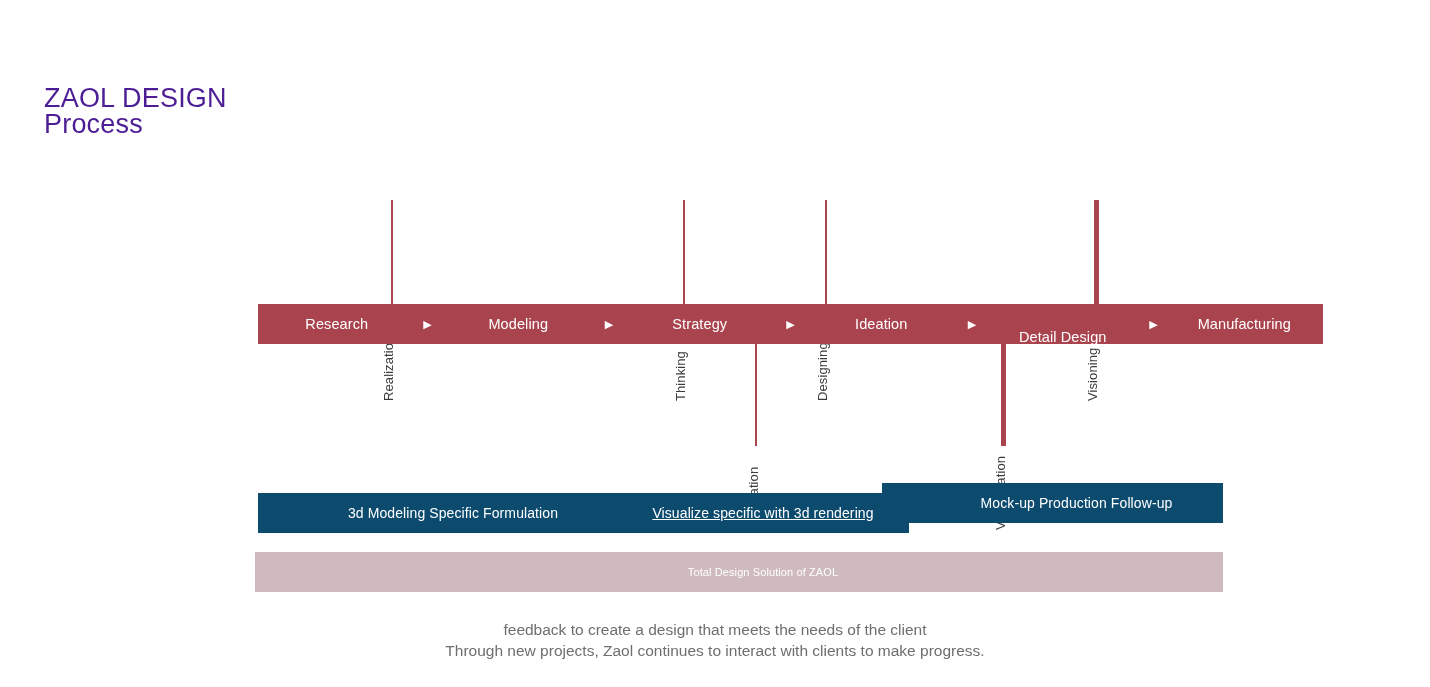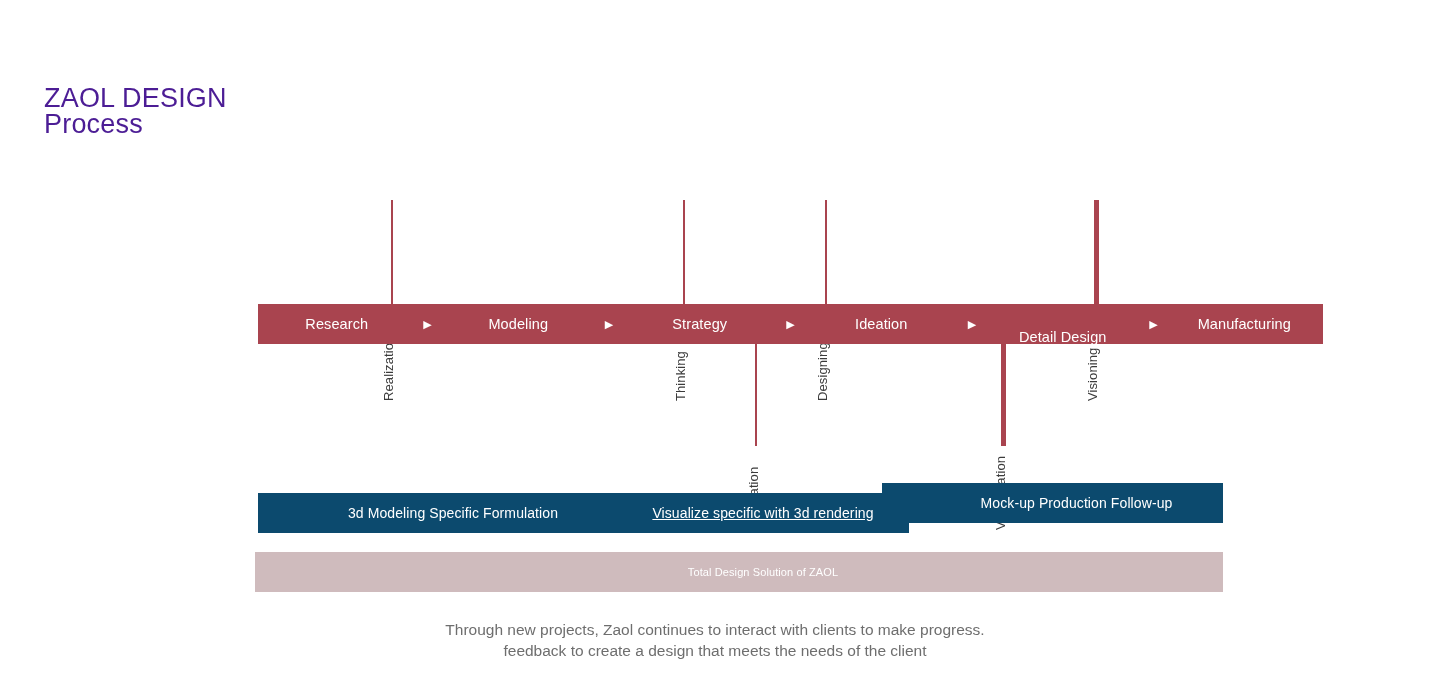--- a/index.html
+++ b/index.html
@@ -176,15 +176,15 @@
     <div class="sub-box" style="left: 882px; top: 483px; width: 293px;">
       <span>Mock-up Production Follow-up</span>
     </div>
   </div>
 
 <div id="total-bar">
   <span>Total Design Solution of ZAOL</span>
 </div>
 
 <div id="caption">
+  <span>feedback to create a design that meets the needs of the client</span>
   <span>Through new projects, Zaol continues to interact with clients to make progress.</span>
-  <span>feedback to create a design that meets the needs of the client</span>
 </div>
 
 </body></html>

